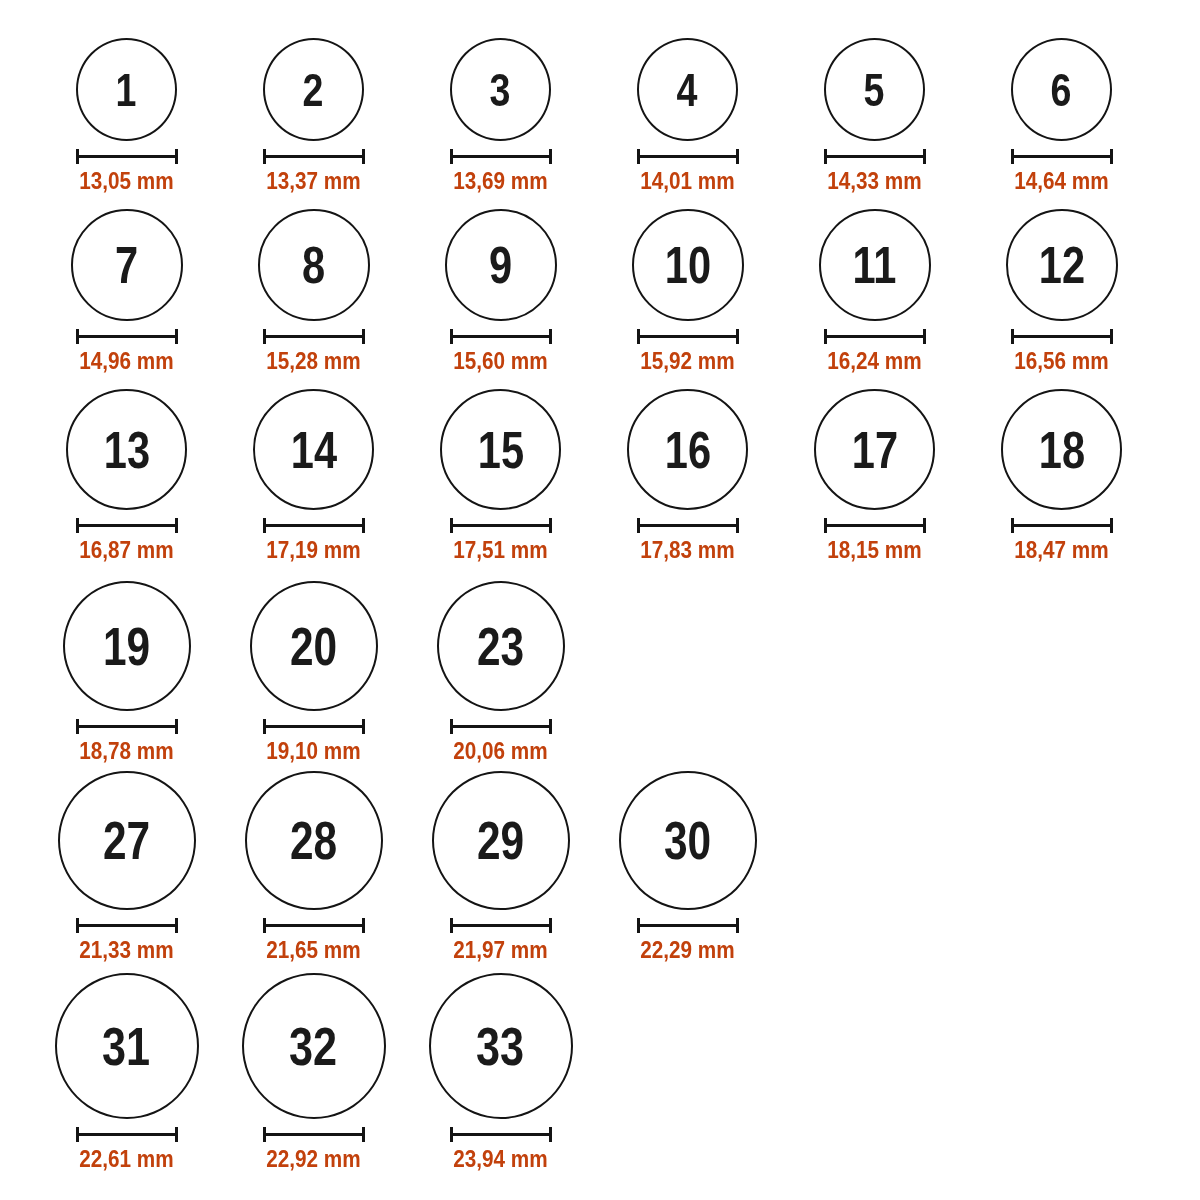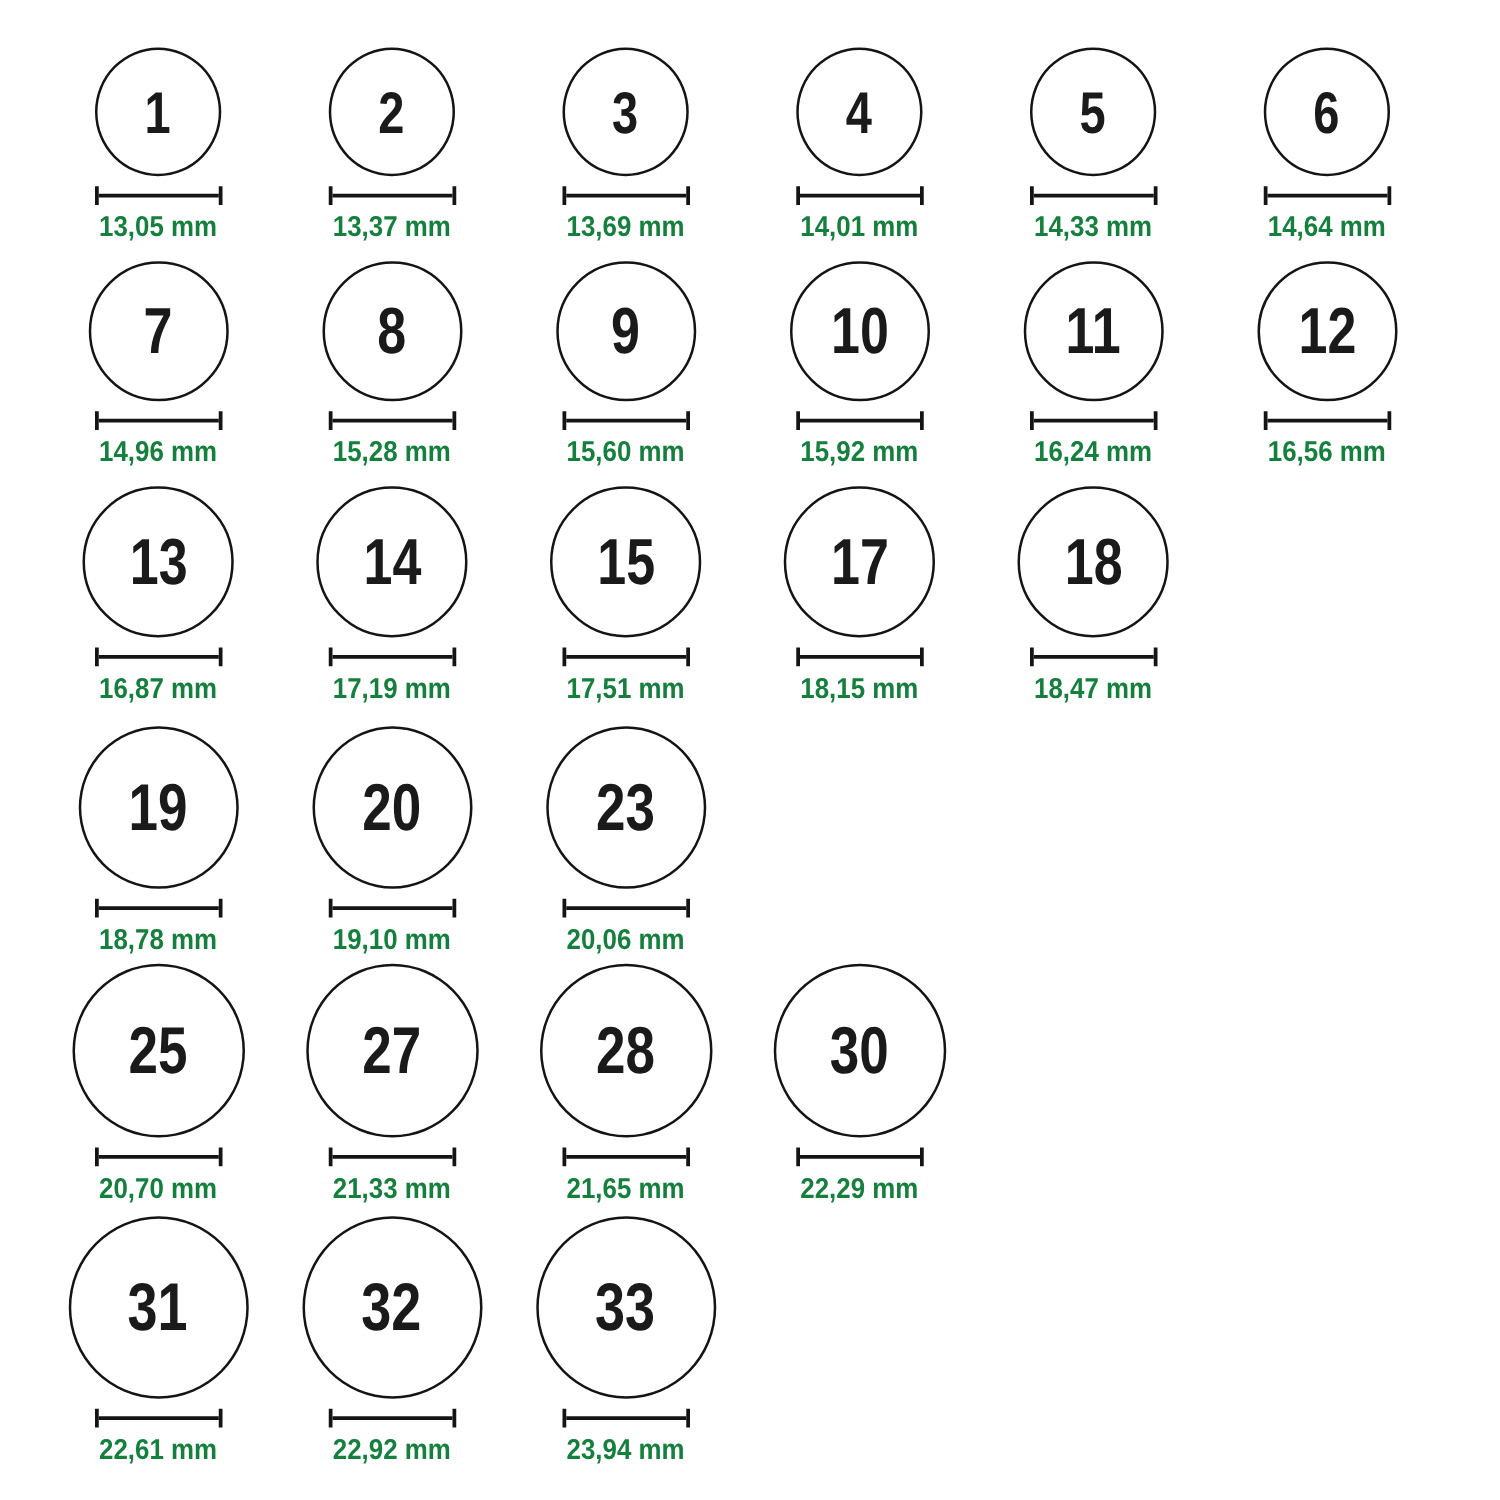--- a/index.html
+++ b/index.html
@@ -68,21 +68,21 @@
     top: 6px;
     height: 3px;
     background: #141414;
   }
   .dlabel {
     margin-top: 3px;
     height: 28px;
     line-height: 28px;
     font-size: 23px;
     font-weight: bold;
-    color: #15803d;
+    color: #c2410c;
     text-align: center;
   }
   .dlabel > span {
     display: inline-block;
     transform: scaleX(0.9);
     transform-origin: center;
     white-space: nowrap;
   }
   
   .row1 { margin-top: 38px; }
@@ -244,20 +244,29 @@
           <div class="ring">
             <div class="num"><span>15</span></div>
           </div>
           <div class="measure">
             <span class="mline"></span>
           </div>
           <div class="dlabel"><span>17,51 mm</span></div>
         </div>
         <div class="cell">
           <div class="ring">
+            <div class="num"><span>16</span></div>
+          </div>
+          <div class="measure">
+            <span class="mline"></span>
+          </div>
+          <div class="dlabel"><span>17,83 mm</span></div>
+        </div>
+        <div class="cell">
+          <div class="ring">
             <div class="num"><span>17</span></div>
           </div>
           <div class="measure">
             <span class="mline"></span>
           </div>
           <div class="dlabel"><span>18,15 mm</span></div>
         </div>
         <div class="cell">
           <div class="ring">
             <div class="num"><span>18</span></div>
@@ -293,44 +302,44 @@
           </div>
           <div class="measure">
             <span class="mline"></span>
           </div>
           <div class="dlabel"><span>20,06 mm</span></div>
         </div>
       </div>
       <div class="row row5">
         <div class="cell">
           <div class="ring">
-            <div class="num"><span>25</span></div>
-          </div>
-          <div class="measure">
-            <span class="mline"></span>
-          </div>
-          <div class="dlabel"><span>20,70 mm</span></div>
-        </div>
-        <div class="cell">
-          <div class="ring">
             <div class="num"><span>27</span></div>
           </div>
           <div class="measure">
             <span class="mline"></span>
           </div>
           <div class="dlabel"><span>21,33 mm</span></div>
         </div>
         <div class="cell">
           <div class="ring">
             <div class="num"><span>28</span></div>
           </div>
           <div class="measure">
             <span class="mline"></span>
           </div>
           <div class="dlabel"><span>21,65 mm</span></div>
+        </div>
+        <div class="cell">
+          <div class="ring">
+            <div class="num"><span>29</span></div>
+          </div>
+          <div class="measure">
+            <span class="mline"></span>
+          </div>
+          <div class="dlabel"><span>21,97 mm</span></div>
         </div>
         <div class="cell">
           <div class="ring">
             <div class="num"><span>30</span></div>
           </div>
           <div class="measure">
             <span class="mline"></span>
           </div>
           <div class="dlabel"><span>22,29 mm</span></div>
         </div>

